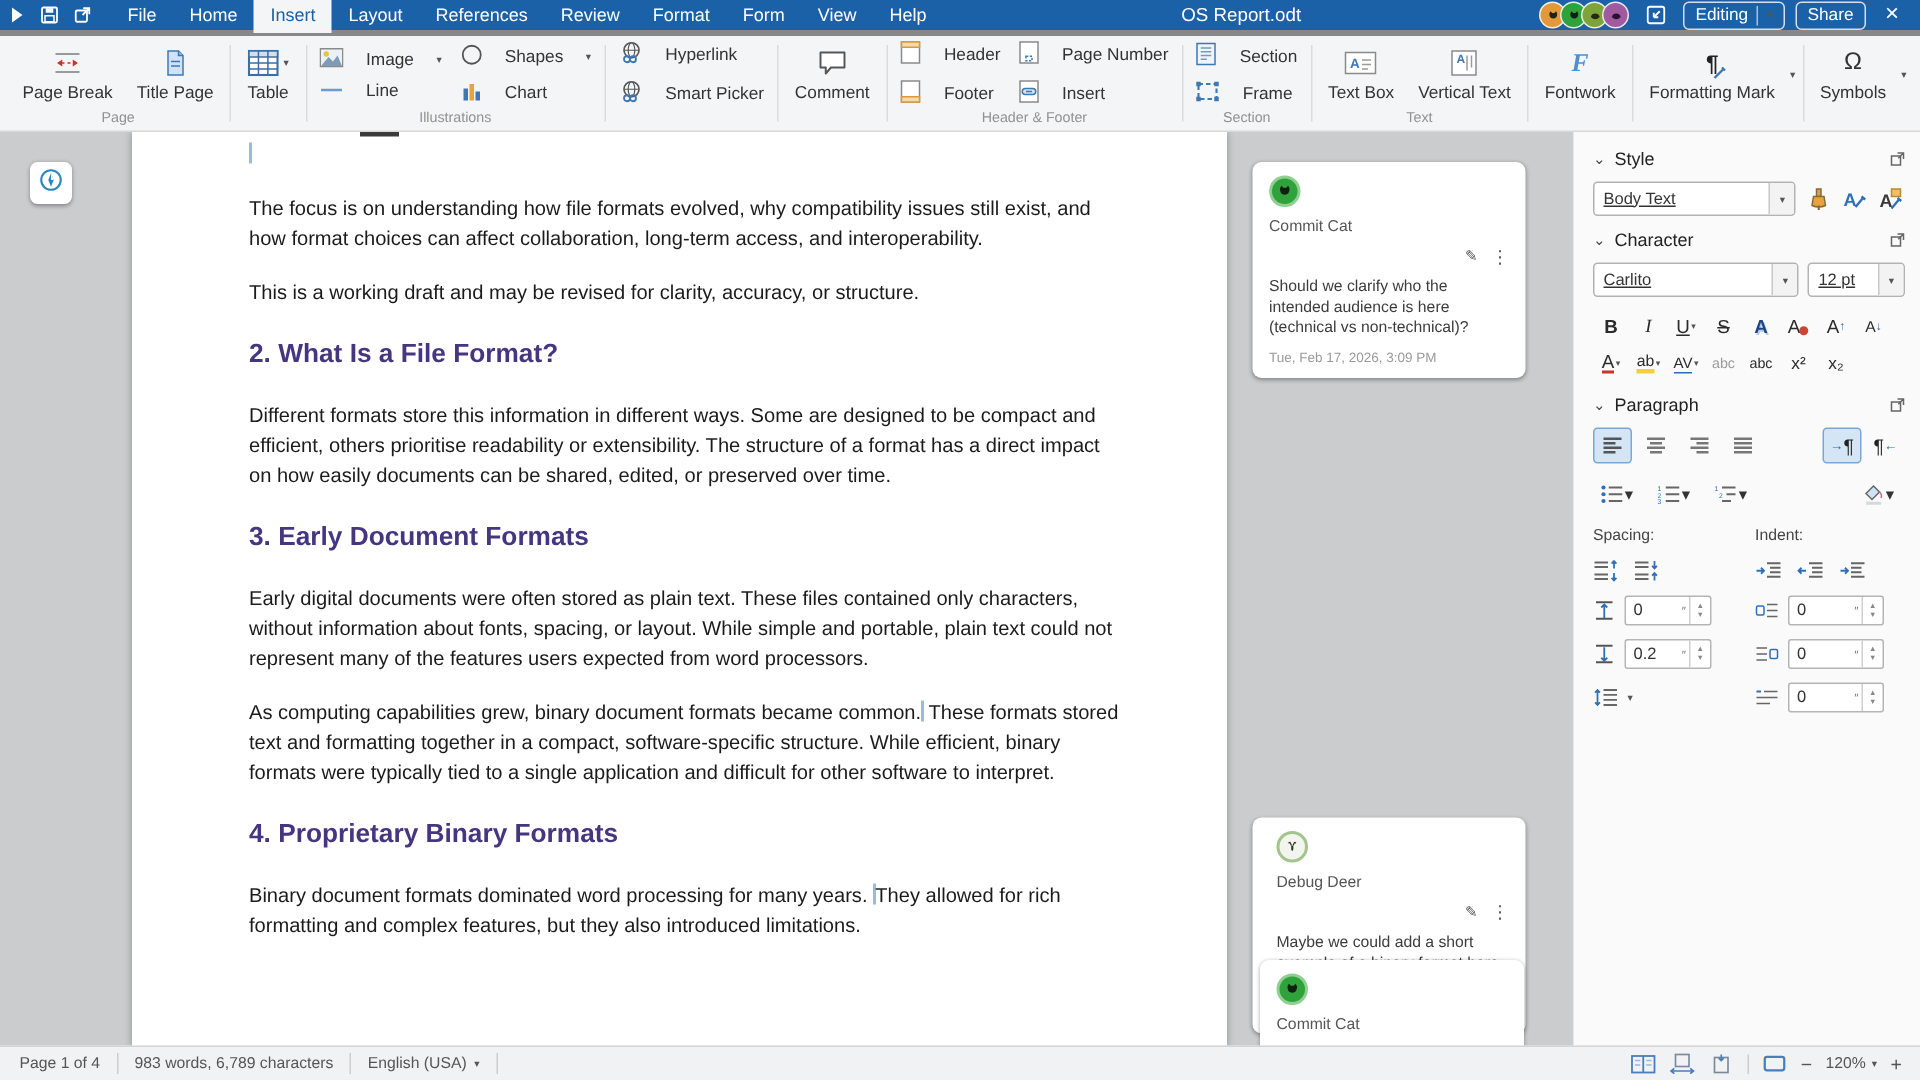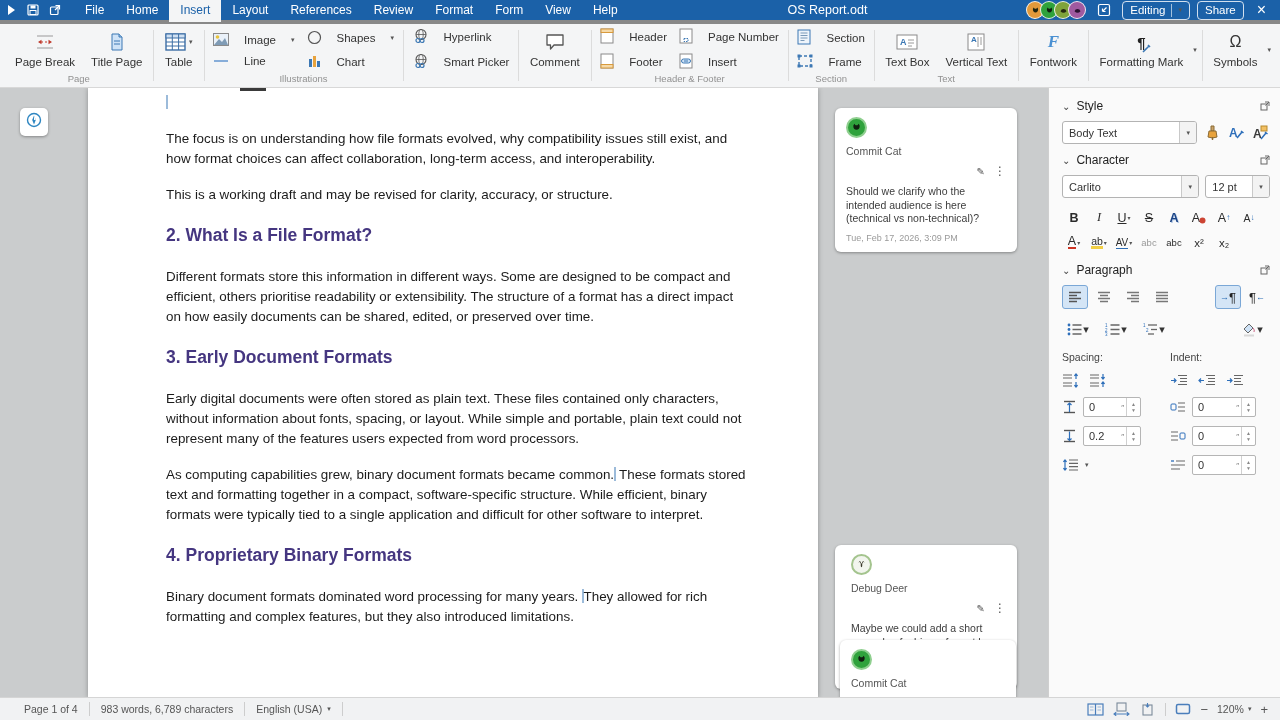--- a/index.html
+++ b/index.html
@@ -74,21 +74,21 @@
 
   
   .sidebar{position:absolute;right:0;top:0;width:232px;height:610px;background:#fafafa;
     border-left:1px solid #cfcfcf;box-sizing:border-box;padding:8px 10px 0 13px;font-size:11px;color:#333;}
   .sec-head{display:flex;align-items:center;gap:6px;font-size:12px;color:#222;margin:3px 0 8px;}
   .sec-chev{font-size:10px;color:#444;cursor:pointer;}
   .sec-pop{margin-left:auto;cursor:pointer;display:flex;}
   .srow{display:flex;align-items:center;gap:6px;margin-bottom:9px;}
   .combo{height:21px;border:1px solid #b3b3b3;border-radius:3px;background:#fff;display:flex;
     align-items:center;font-size:11px;cursor:pointer;overflow:hidden;}
-  .combo .cval{padding-left:6px;flex:1;white-space:nowrap;}
+  .combo .cval{padding-left:6px;flex:1;white-space:nowrap;text-decoration:underline;}
   .combo .cbtn{width:16px;align-self:stretch;border-left:1px solid #c9c9c9;display:flex;
     align-items:center;justify-content:center;font-size:7px;color:#555;background:#f3f3f3;}
   .ibtn{width:20px;height:20px;display:flex;align-items:center;justify-content:center;cursor:pointer;border-radius:3px;}
   .charrow{display:flex;align-items:center;margin-bottom:4px;gap:1px;}
   .cb{min-width:22px;height:21px;display:flex;align-items:center;justify-content:center;
     font-size:12.5px;color:#2b2b2b;cursor:pointer;border-radius:2px;padding:0 1px;}
   .cb .dcar{font-size:6px;color:#555;margin-left:1px;}
   .cb.dis{color:#9a9a9a;}
   .b{font-weight:bold}.i{font-style:italic;font-family:"Liberation Serif",serif;}
   .u{text-decoration:underline}.st{text-decoration:line-through}
@@ -117,21 +117,21 @@
   .sf-val{padding-left:5px;font-size:11px;flex:1;}
   .sf-unit{font-size:8px;color:#777;padding-right:2px;}
   .sf-spin{width:13px;align-self:stretch;border-left:1px solid #d0d0d0;display:flex;flex-direction:column;
     align-items:center;justify-content:center;cursor:pointer;}
   .sf-spin span{font-size:5px;line-height:6px;color:#888;}
 
   
   .statusbar{position:absolute;bottom:0;left:0;right:0;height:22px;background:#f1f2f3;
     border-top:1px solid #d5d5d5;display:flex;align-items:center;font-size:10.5px;color:#555;}
   .sb-item{padding:0 11px;height:14px;display:flex;align-items:center;gap:5px;border-right:1px solid #cdcdcd;cursor:pointer;}
-  .sb-item:first-child{padding-left:24px;}
+  .sb-item:first-child{padding-left:13px;}
   .sb-right{margin-left:auto;display:flex;align-items:center;gap:9px;padding-right:12px;}
   .sb-ic{display:flex;align-items:center;cursor:pointer;}
   .sb-sep{width:1px;height:13px;background:#cdcdcd;}
   .zoomtxt{display:flex;align-items:center;gap:4px;cursor:pointer;}
   .pm{font-size:13px;color:#555;cursor:pointer;}
 </style>
 </head>
 <body>
 
 <div class="app">

